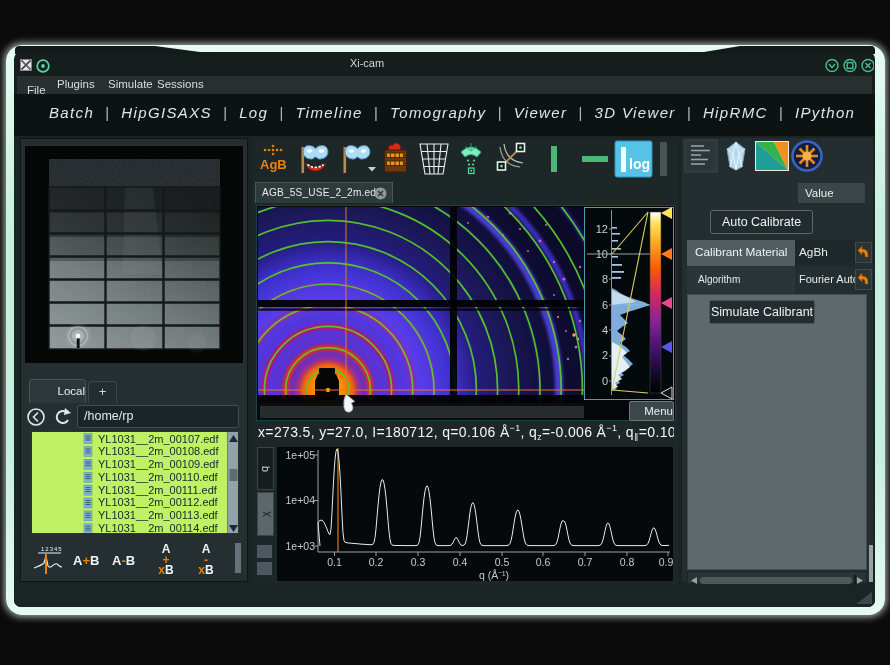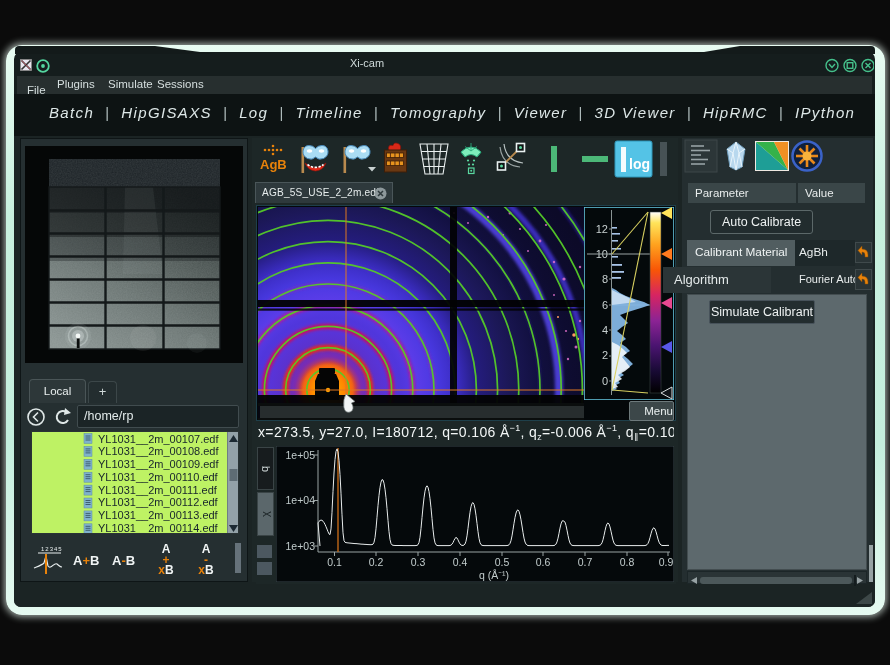--- a/index.html
+++ b/index.html
@@ -103,21 +103,21 @@
       <circle cx="53" cy="190" r="13" fill="rgba(220,230,228,0.10)"></circle>
       <circle cx="53" cy="190" r="6" fill="rgba(235,243,241,0.30)"></circle>
       <circle cx="53" cy="190" r="9.5" fill="none" stroke="rgba(235,245,243,0.30)" stroke-width="1.6"></circle>
       <circle cx="53" cy="190" r="2.4" fill="#f4f8f6"></circle>
       <rect x="51.8" y="192.5" width="2.8" height="9.5" fill="#0a0d0d"></rect>
       <circle cx="118" cy="192" r="13" fill="rgba(220,230,228,0.07)"></circle>
       <circle cx="172" cy="197" r="10" fill="rgba(220,230,228,0.05)"></circle>
     </svg>
   </div>
 
-  <div class="abs" style="left:29px;top:379px;width:57px;height:24px;background:#2d3739;border:1px solid #4a5557;border-bottom:none;border-radius:4px 4px 0 0;color:#e8eeee;font-size:11.5px;text-align:center;line-height:23px;">Local</div>
+  <div class="abs" style="left:29px;top:379px;width:57px;height:24px;background:#2d3739;border:1px solid #4a5557;border-bottom:none;border-radius:4px 4px 0 0;color:#e8eeee;font-size:11.5px;text-align:right;line-height:23px;">Local</div>
   <div class="abs" style="left:88px;top:381px;width:29px;height:22px;background:#232d2f;border:1px solid #3c4749;border-bottom:none;border-radius:4px 4px 0 0;color:#cfd8d8;font-size:13px;text-align:center;line-height:20px;">+</div>
 
   <svg class="abs" style="left:26px;top:406px;" width="46" height="22">
     <circle cx="10" cy="11" r="8" fill="none" stroke="#dfe7e7" stroke-width="1.6"></circle>
     <path d="M12,6.5 L7.5,11 L12,15.5" fill="none" stroke="#dfe7e7" stroke-width="1.6"></path>
     <path d="M40,6 a6,6 0 1 0 2,8" fill="none" stroke="#dfe7e7" stroke-width="2"></path>
     <polygon points="39,2 45,7 38,9" fill="#dfe7e7"></polygon>
   </svg>
   <div class="abs" style="left:77px;top:405px;width:162px;height:23px;background:#1b2426;border:1px solid #414c4f;border-radius:2px;color:#e2eaea;font-size:12.5px;line-height:21px;padding-left:6px;">/home/rp</div>
 
@@ -528,34 +528,33 @@
       <g stroke="#e8881a" stroke-width="2.6">
         <line x1="17" y1="6" x2="17" y2="28"></line>
           <line x1="6" y1="17" x2="28" y2="17"></line>
         <line x1="9.5" y1="9.5" x2="24.5" y2="24.5"></line>
           <line x1="24.5" y1="9.5" x2="9.5" y2="24.5"></line>
       </g>
       <circle cx="17" cy="17" r="4.5" fill="#f8b23c"></circle>
     </g>
   </svg>
 
-  <div class="abs" style="left:687px;top:182px;width:110px;height:22px;background:#3a4648;border:1px solid #242e30;color:#e8ecec;font-size:11.5px;line-height:20px;padding-left:7px;">Parameter</div>
   <div class="abs" style="left:797px;top:182px;width:69px;height:22px;background:#3a4648;border:1px solid #242e30;color:#e8ecec;font-size:11.5px;line-height:20px;padding-left:7px;">Value</div>
 
   <div class="abs" style="left:710px;top:210px;width:103px;height:24px;background:#222c2e;border:1px solid #5c6869;border-radius:3px;color:#eef2f2;font-size:12.5px;text-align:center;line-height:22px;">Auto Calibrate</div>
 
   <div class="abs" style="left:687px;top:240px;width:108px;height:26px;background:#515d60;color:#f0f4f4;font-size:11.8px;line-height:25px;padding-left:8px;white-space:nowrap;">Calibrant Material</div>
   <div class="abs" style="left:795px;top:240px;width:60px;height:26px;background:#1e282a;color:#e8ecec;font-size:11.8px;line-height:25px;padding-left:4px;">AgBh</div>
   <div class="abs" style="left:855px;top:242px;width:17px;height:21px;background:#2a3436;border:1px solid #404a4c;">
     <svg width="15" height="19">
         <path d="M12,12 Q12,6 6,6 L6,3 L2,7.5 L6,12 L6,9 Q9,9 9,12 L9,14 L12,14 Z" fill="#e8820a" stroke="#8a4e06" stroke-width="0.5"></path>
       </svg>
   </div>
 
-  <div class="abs" style="left:663px;top:267px;width:108px;height:26px;background:#2b3537;color:#e4eaea;font-size:13px;line-height:25px;padding-left:11px;">Algorithm</div>
+  <div class="abs" style="left:687px;top:267px;width:108px;height:26px;background:#2b3537;color:#e4eaea;font-size:10px;line-height:25px;padding-left:11px;">Algorithm</div>
   <div class="abs" style="left:795px;top:267px;width:61px;height:26px;background:#242e30;color:#e8ecec;font-size:11px;line-height:25px;padding-left:4px;white-space:nowrap;overflow:hidden;">Fourier Autoc</div>
   <div class="abs" style="left:855px;top:269px;width:17px;height:21px;background:#2a3436;border:1px solid #404a4c;">
     <svg width="15" height="19">
         <path d="M12,12 Q12,6 6,6 L6,3 L2,7.5 L6,12 L6,9 Q9,9 9,12 L9,14 L12,14 Z" fill="#e8820a" stroke="#8a4e06" stroke-width="0.5"></path>
       </svg>
   </div>
 
   <div class="abs" style="left:687px;top:294px;width:180px;height:276px;background:#5d696d;border:1px solid #434d50;"></div>
   <div class="abs" style="left:709px;top:300px;width:106px;height:24px;background:#232d2f;border:1px solid #47525a;border-radius:2px;color:#eef2f2;font-size:12.5px;text-align:center;line-height:22px;">Simulate Calibrant</div>
 

